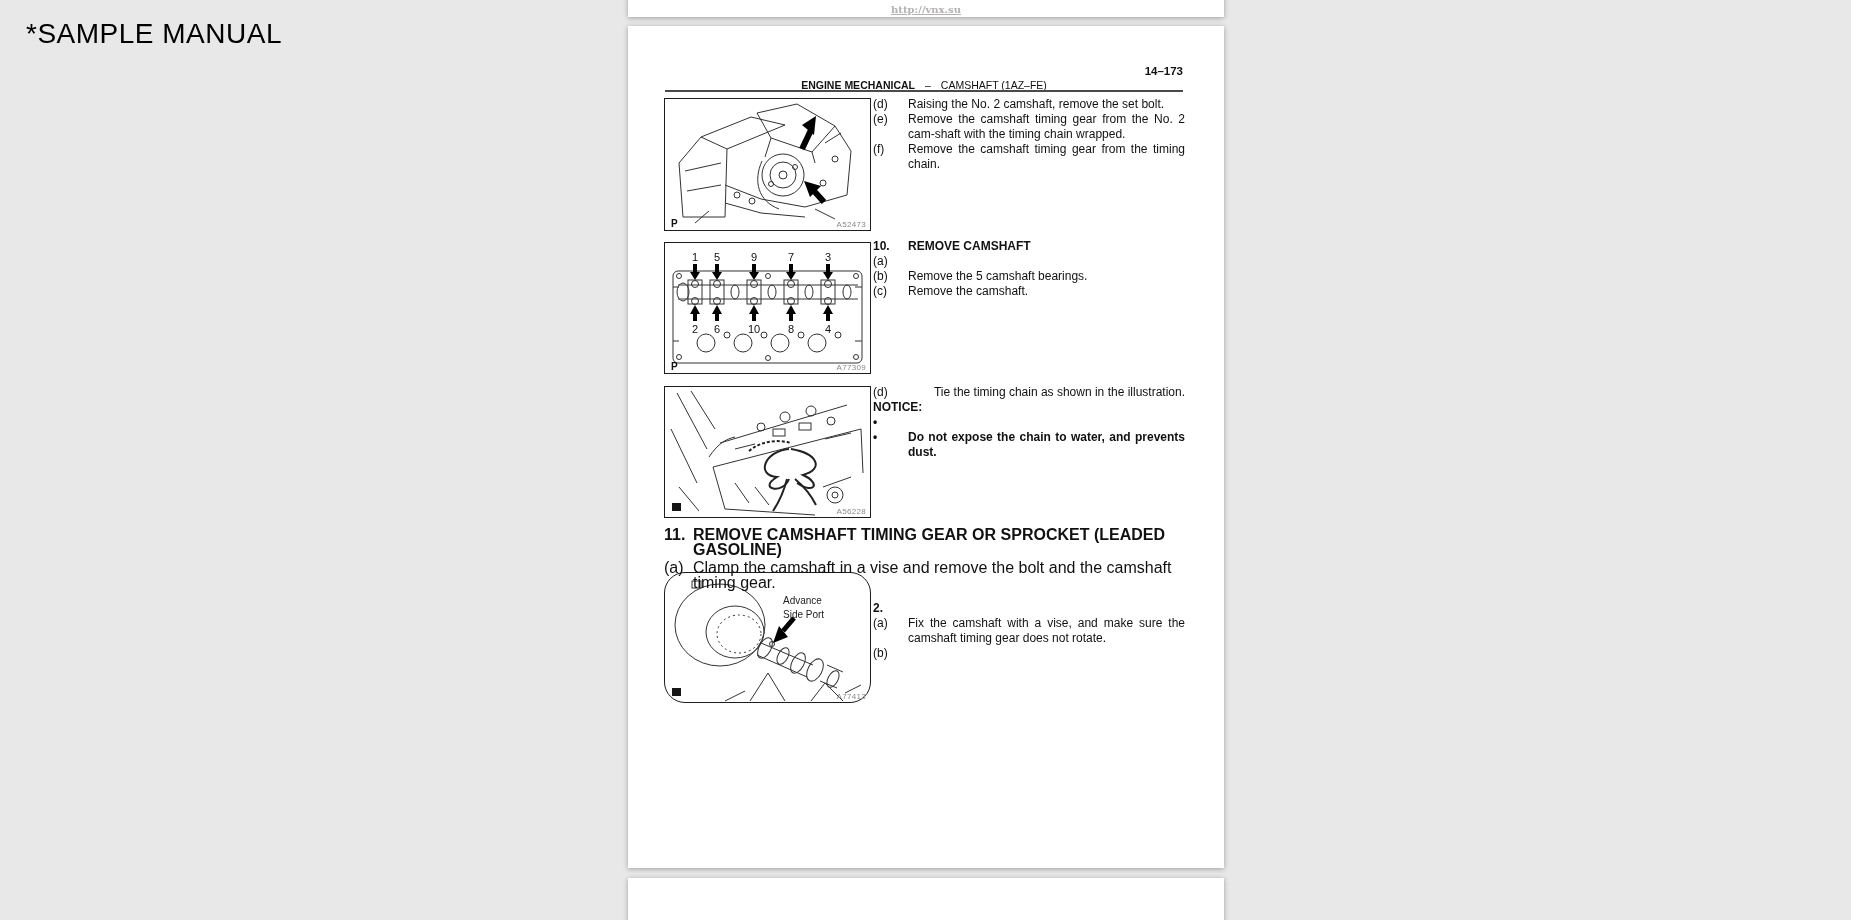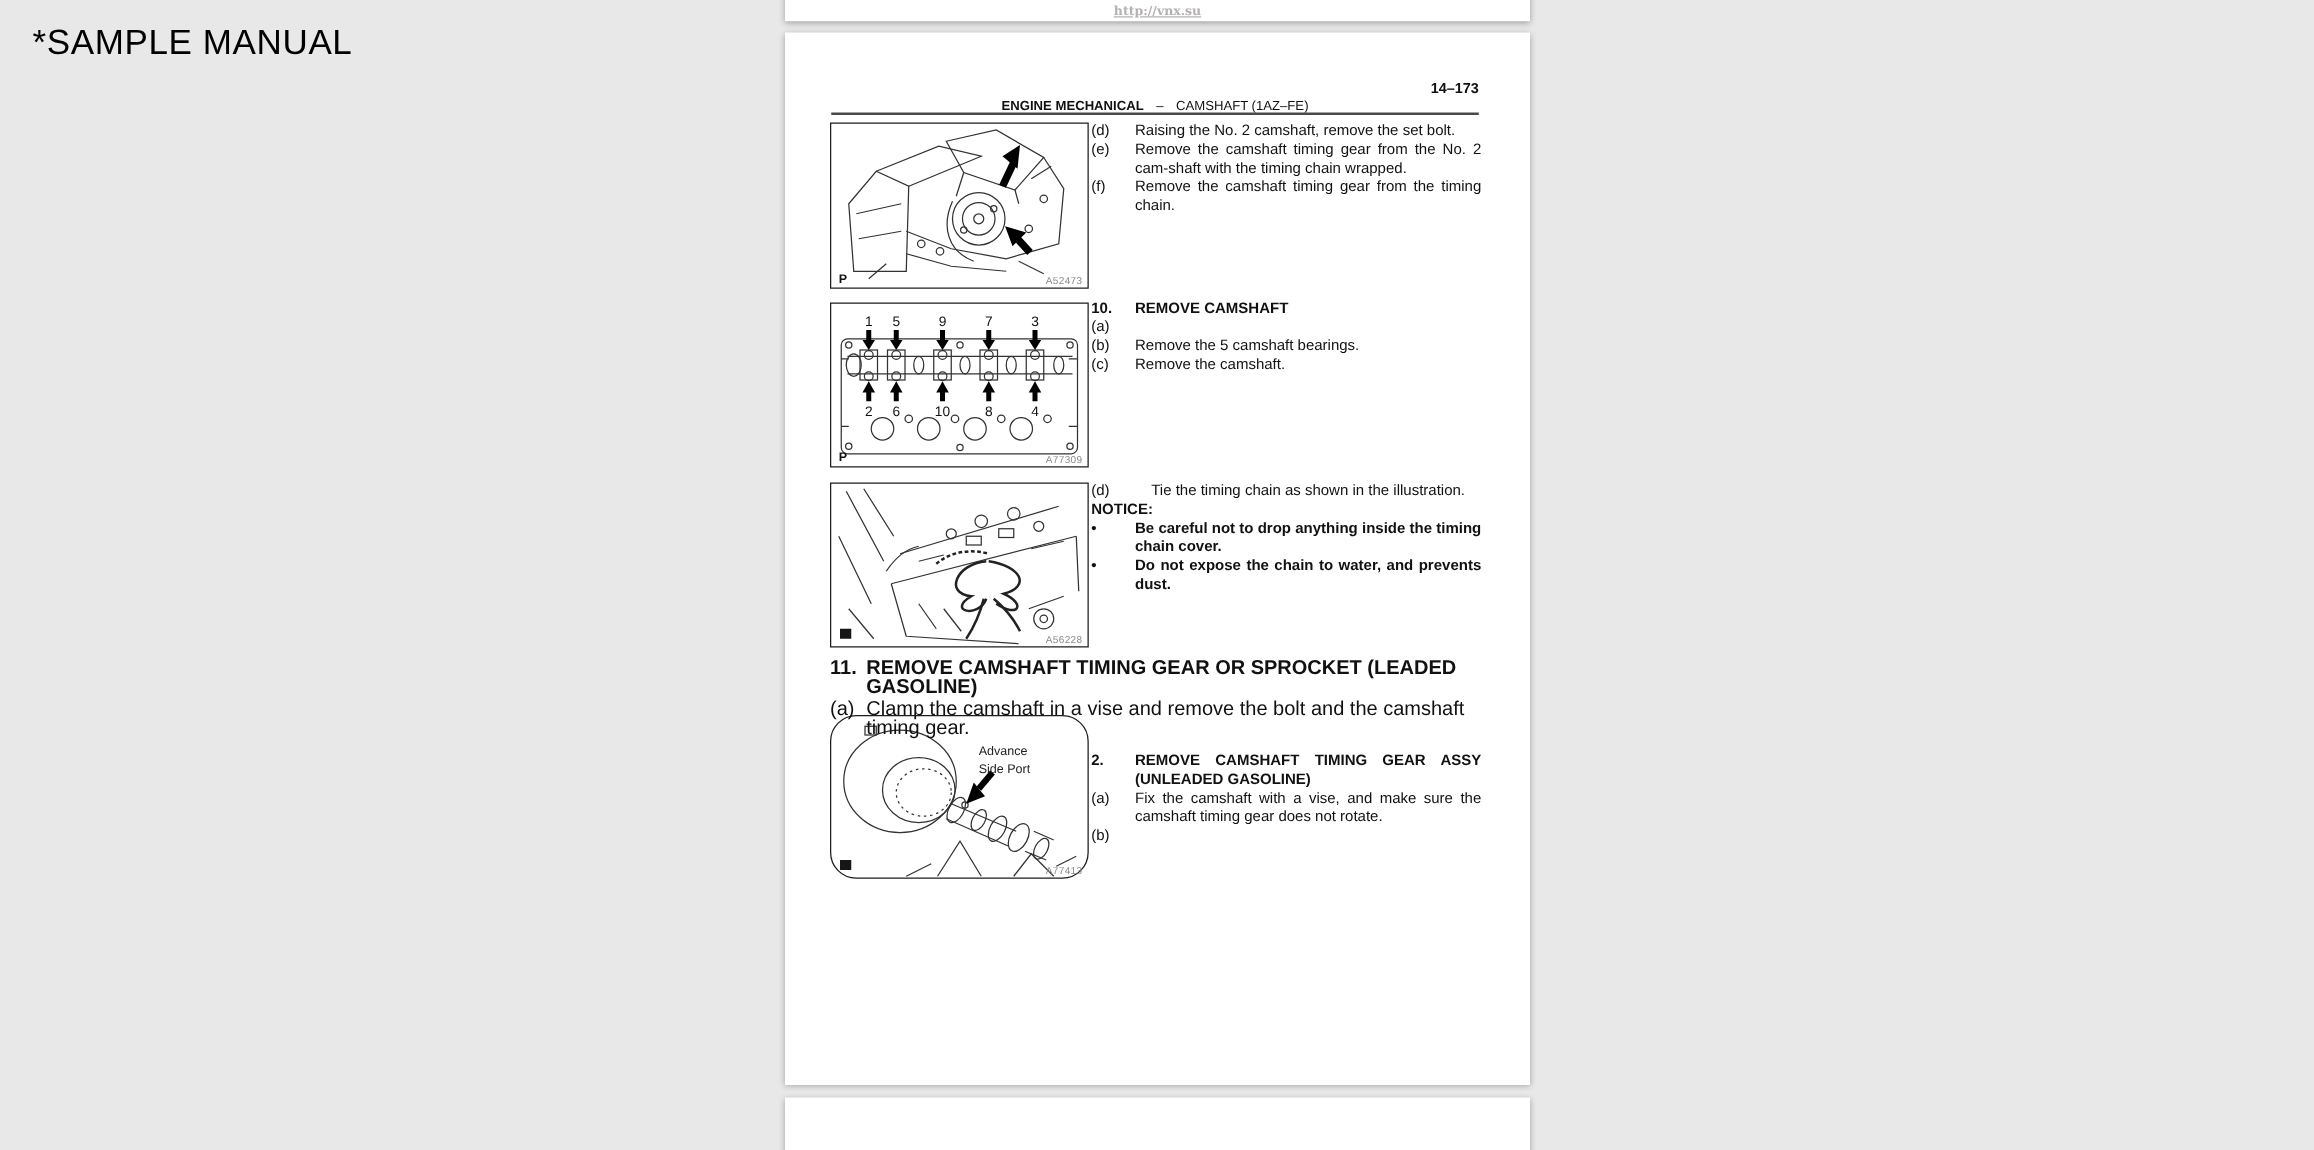--- a/index.html
+++ b/index.html
@@ -251,26 +251,25 @@
       </div>
     <div class="row">
         <span class="lbl">(c)</span>
         <div class="txt">Remove the camshaft.</div>
       </div>
   </div>
 
   <div class="tblock" id="blockd">
     <div class="row">
         <span class="lbl">(d)</span>
-        <div class="txt" style="text-align:center">Tie the timing chain as shown in the illustration.</div>
+        <div class="txt" style="text-align:right">Tie the timing chain as shown in the illustration.</div>
       </div>
     <div class="notice-h">NOTICE:</div>
     <div class="row b">
         <span class="lbl" style="text-align:left">•</span>
-        <div class="txt">Be careful not to drop anything inside the timing chain cover.</div>
       </div>
     <div class="row b">
         <span class="lbl" style="text-align:left">•</span>
         <div class="txt">Do not expose the chain to water, and prevents dust.</div>
       </div>
   </div>
 
   <div id="block11">
     <div class="row b">
         <span class="lbl">11.</span>
@@ -278,24 +277,20 @@
       </div>
     <div class="row" style="margin-top:3px">
         <span class="lbl">(a)</span>
         <div class="txt" style="text-align:left">Clamp the camshaft in a vise and remove the bolt and the camshaft timing gear.</div>
       </div>
   </div>
 
   <div class="tblock" id="block12">
     <div class="row b">
         <span class="lbl">2.</span>
-      <div class="txt stretch">
-        <div class="l1">REMOVE CAMSHAFT TIMING GEAR ASSY</div>
-        <div>(UNLEADED GASOLINE)</div>
-      </div>
     </div>
     <div class="row">
         <span class="lbl">(a)</span>
         <div class="txt">Fix the camshaft with a vise, and make sure the camshaft timing gear does not rotate.</div>
       </div>
     <div class="row">
         <span class="lbl">(b)</span>
       </div>
   </div>
 

